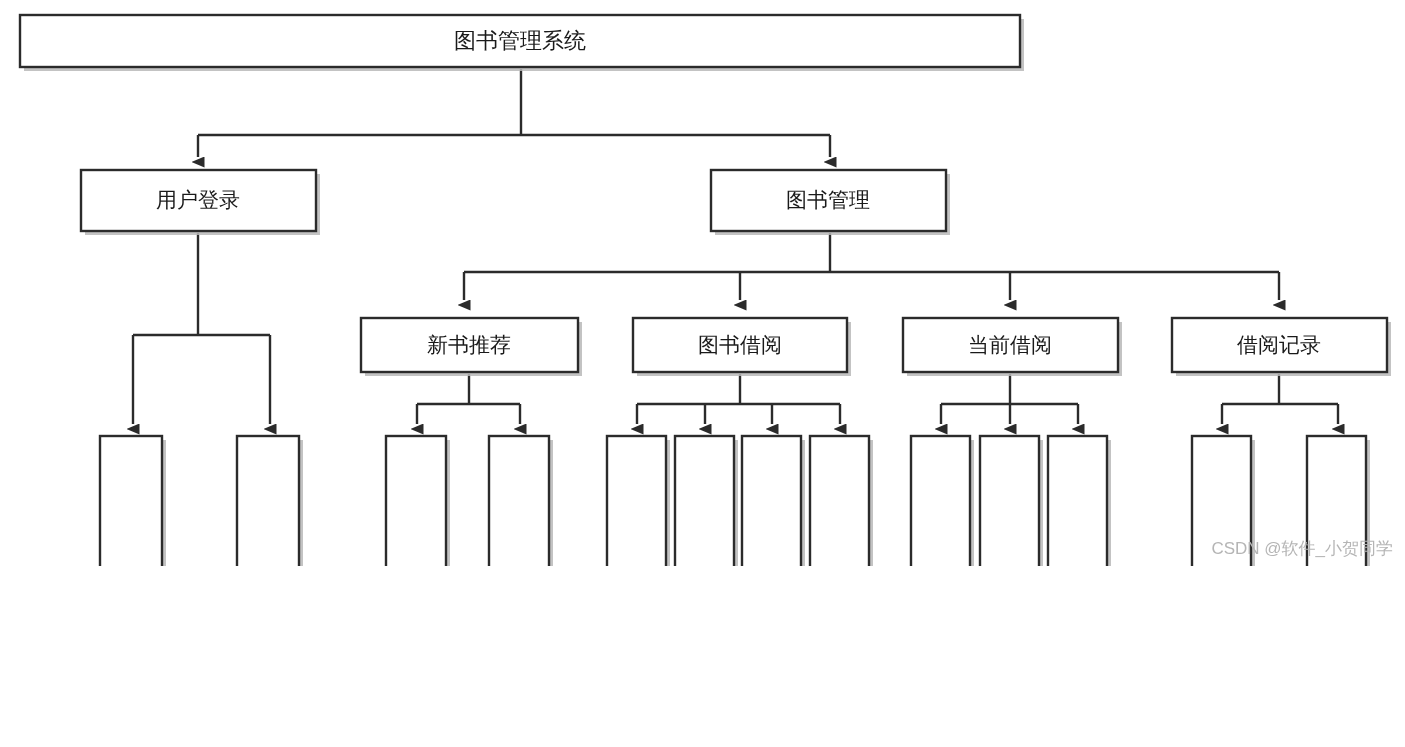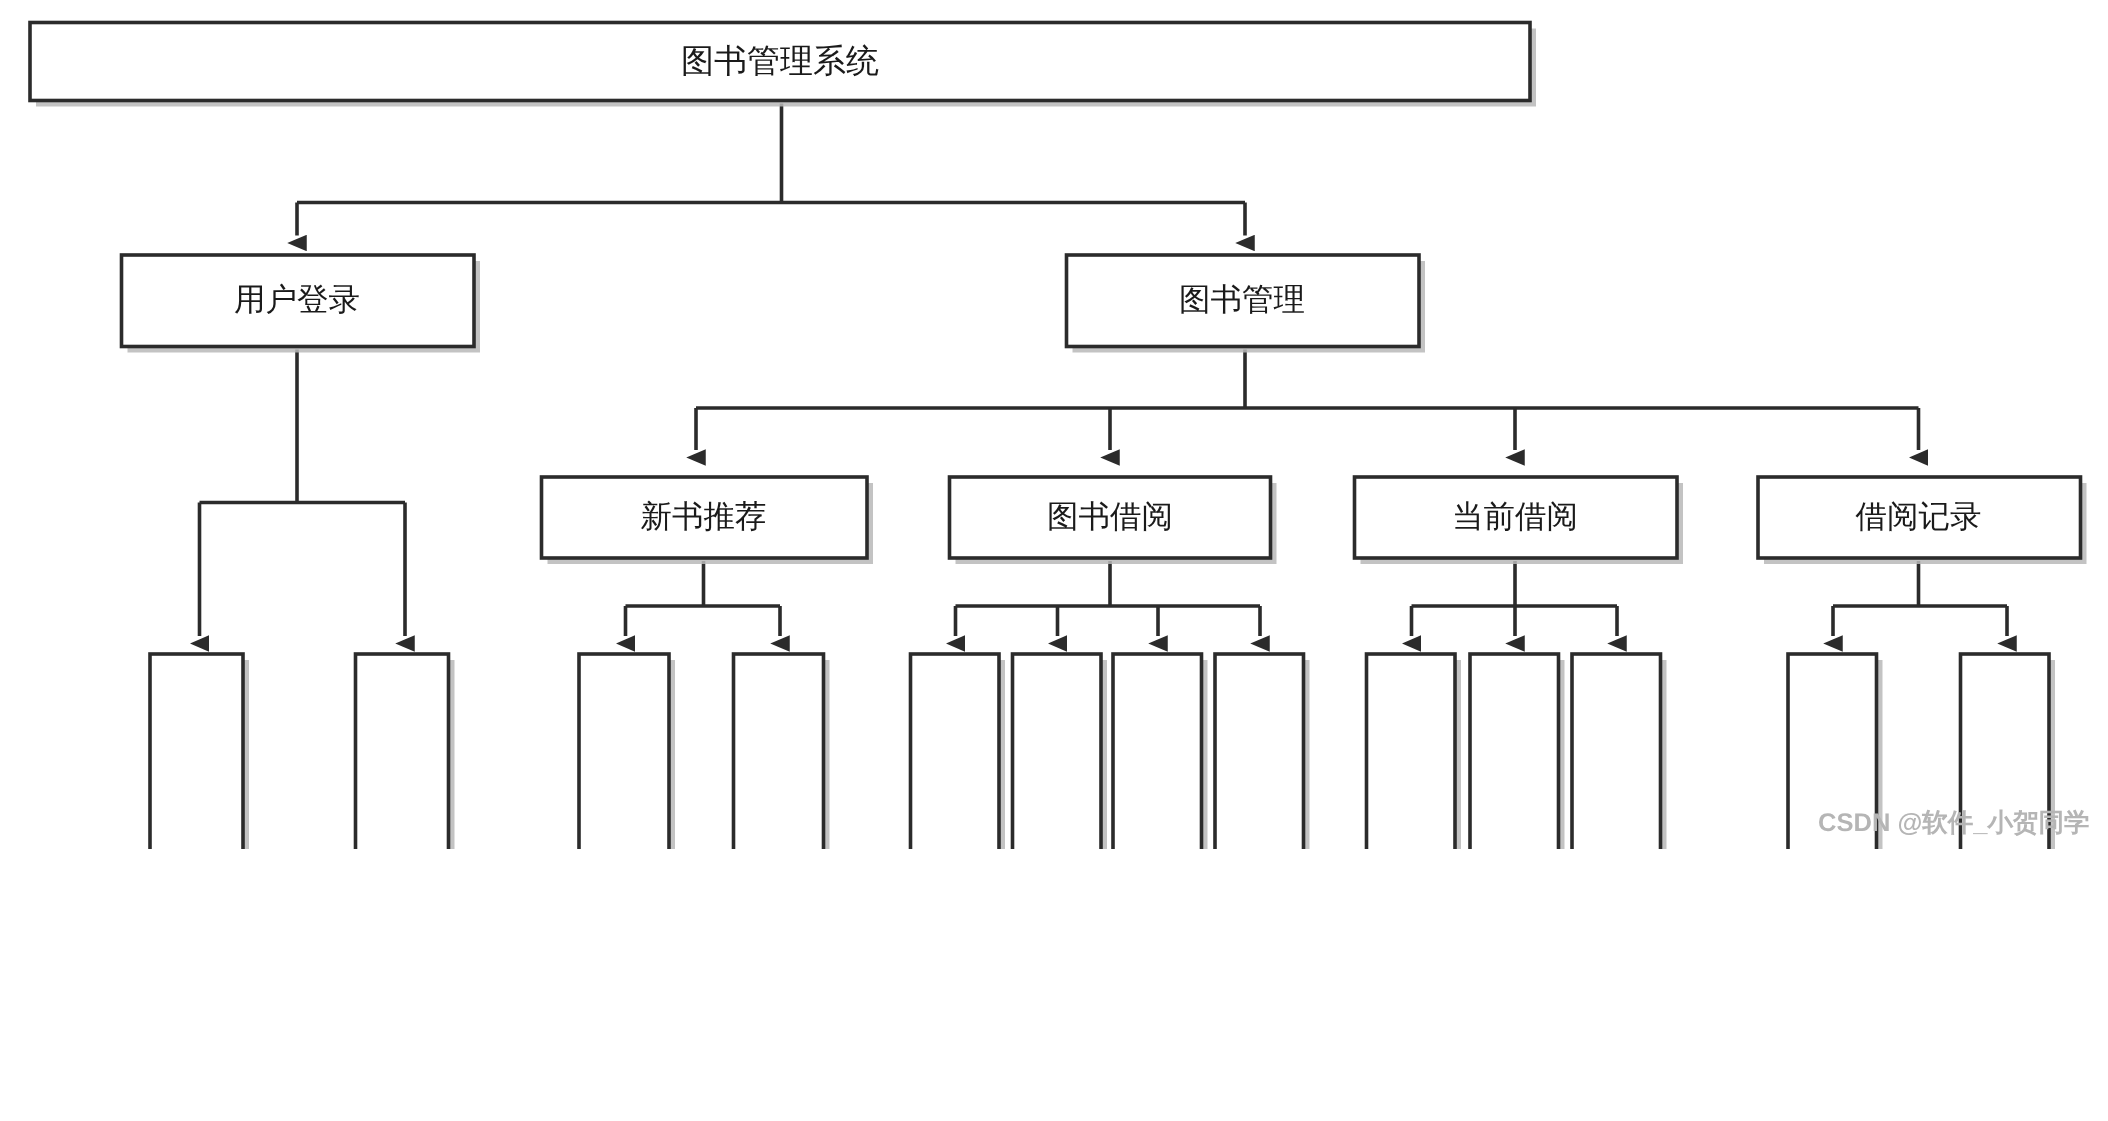--- a/index.html
+++ b/index.html
@@ -76,21 +76,20 @@
   }
   .watermark {
     position: absolute;
     right: 12px;
     bottom: 6px;
     font-family: "Liberation Sans", "DejaVu Sans", sans-serif;
     font-size: 17px;
     color: #b5b5b5;
     white-space: nowrap;
     user-select: none;
-    font-weight: bold;
   }
 </style>
 </head>
 <body>
 
 <div id="diagram-root">
 
   <svg class="diagram-canvas" viewBox="0 0 1405 747" xmlns="http://www.w3.org/2000/svg">
 
     <defs>

